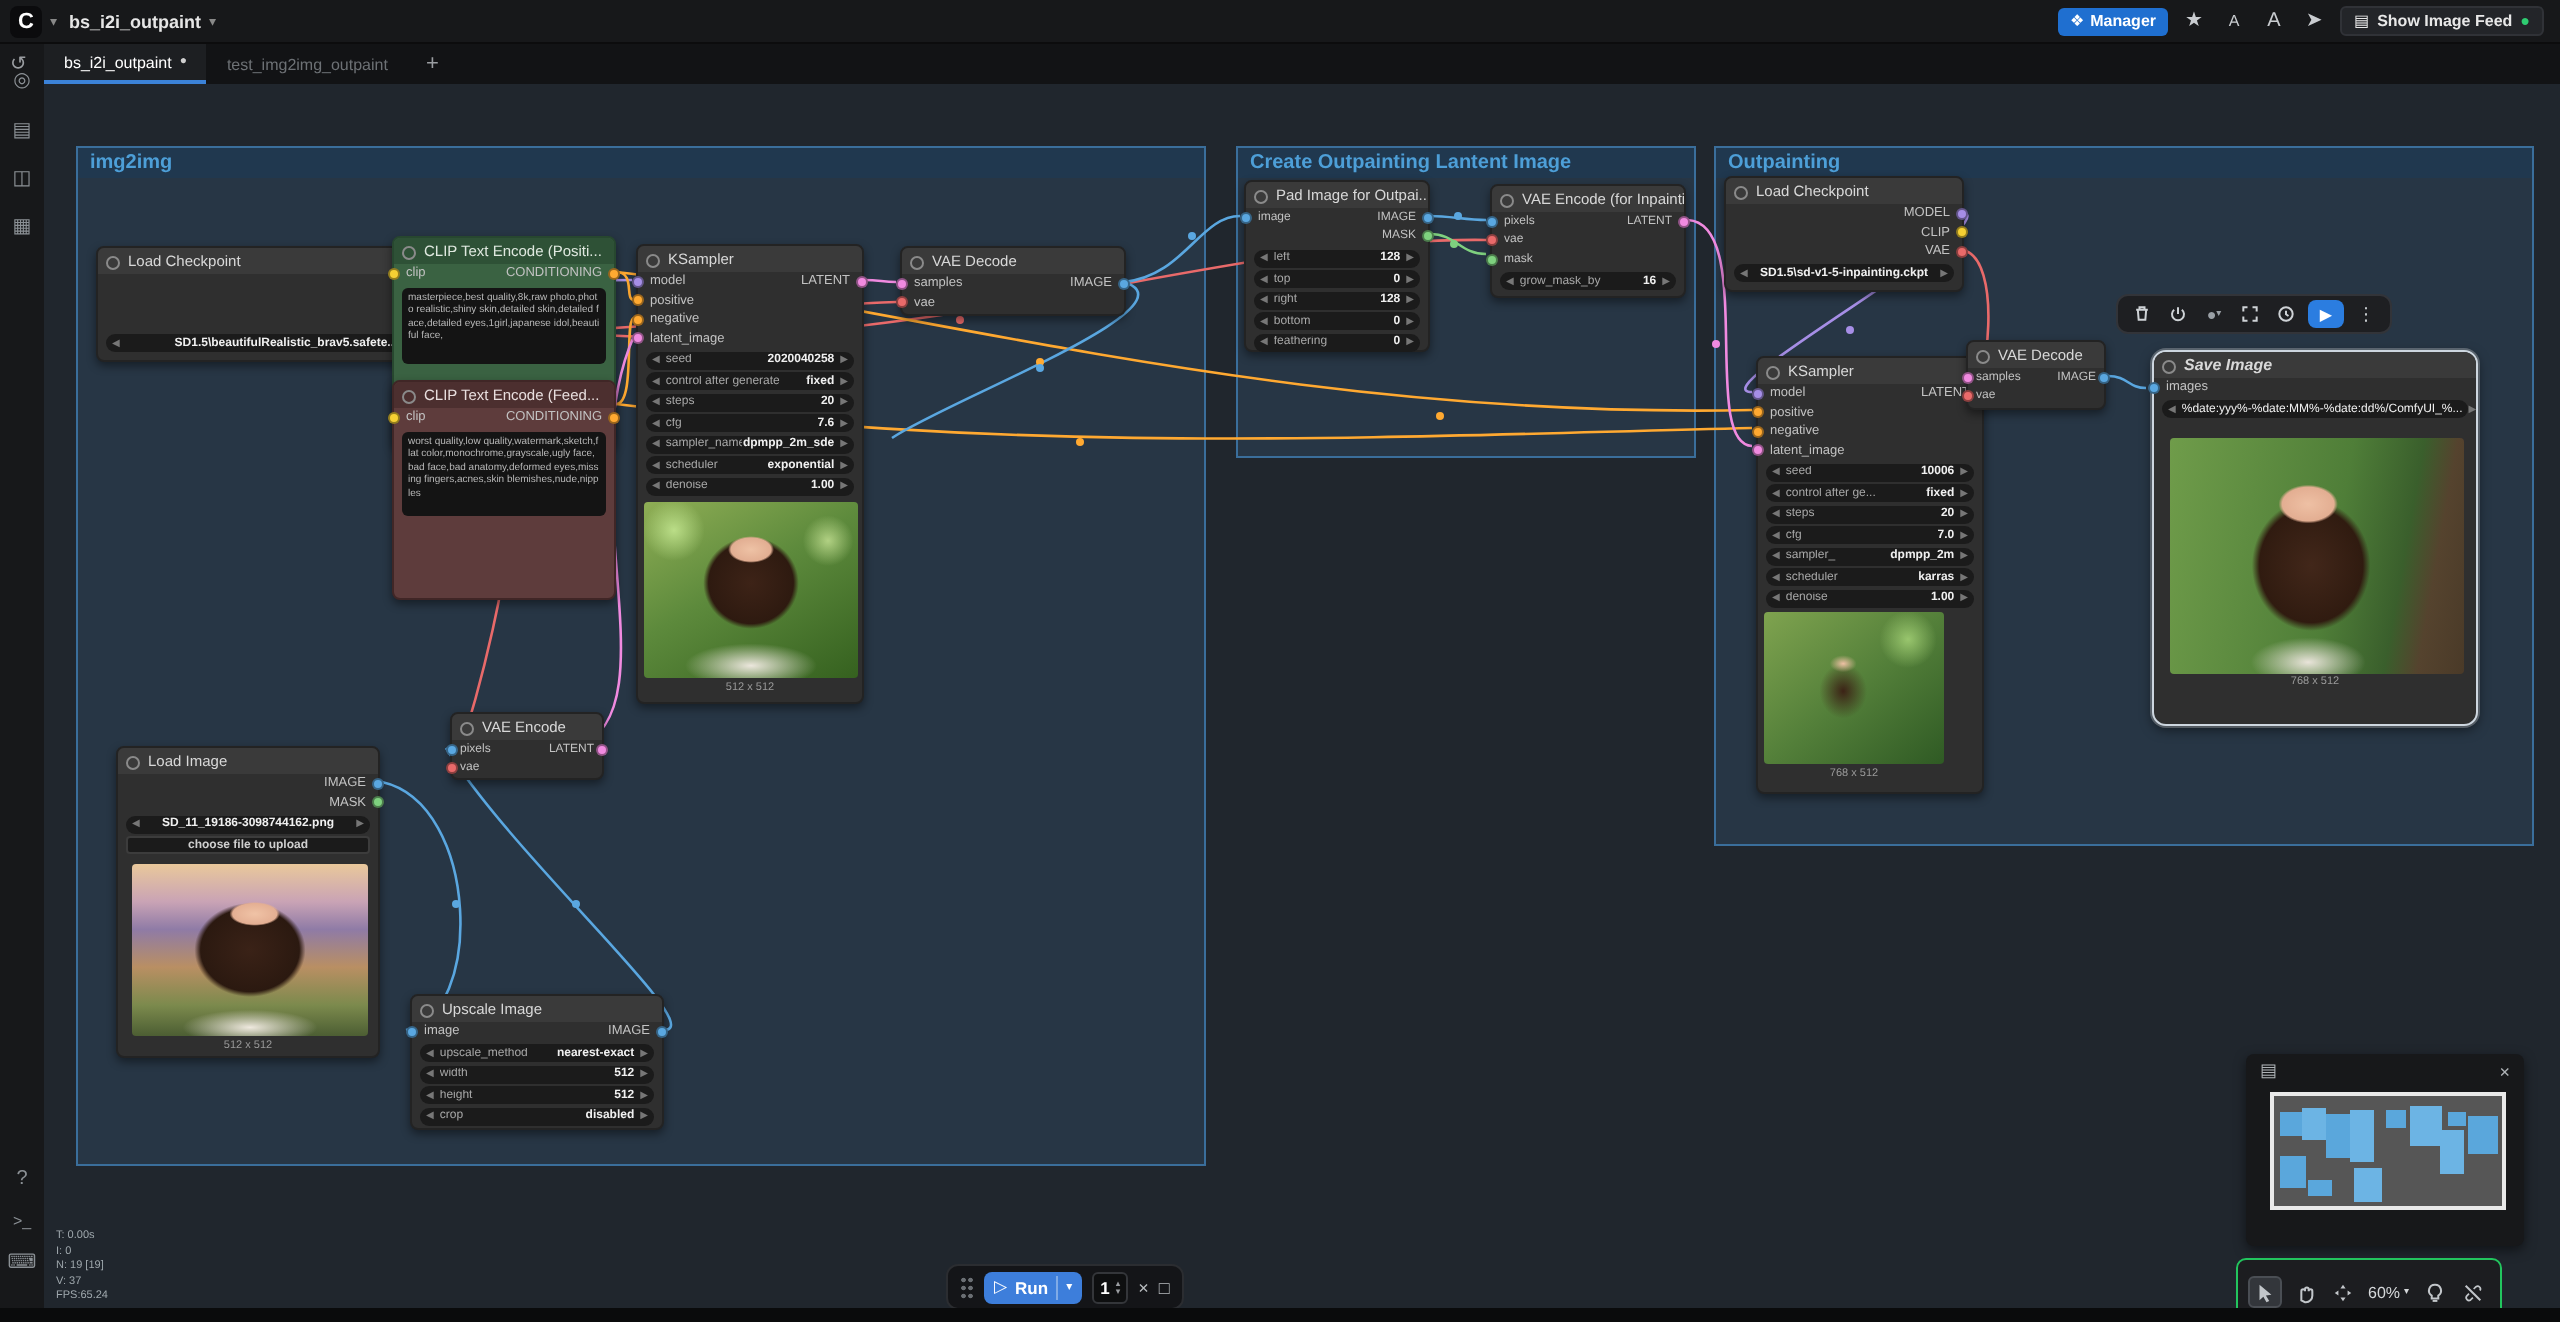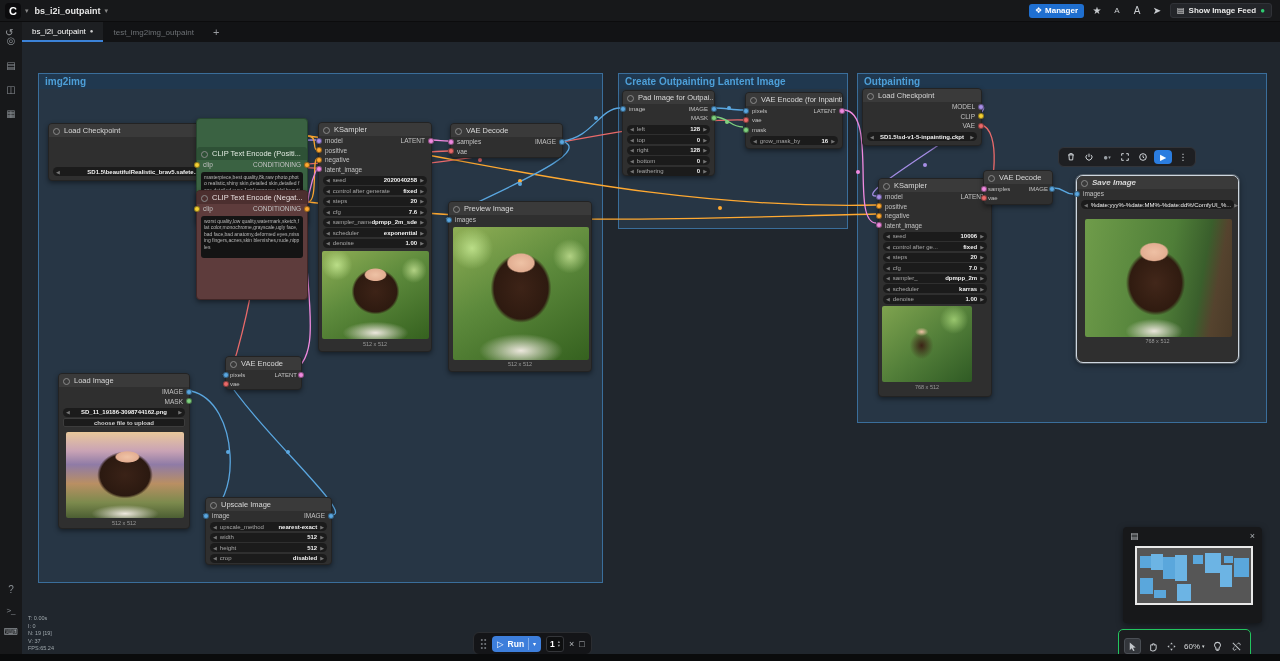--- a/index.html
+++ b/index.html
@@ -51,21 +51,21 @@
   
   .node { position:absolute; background:#2f2f2f; border:1px solid #232323; border-radius:4px;
     box-shadow:0 2px 5px rgba(0,0,0,.45); z-index:3; color:#c8c8c8; }
   .node.sel { border:1px solid #cdd6df; border-radius:7px; box-shadow:0 0 0 1px rgba(255,255,255,.25), 0 2px 6px rgba(0,0,0,.5); }
   .nhead { height:13px; line-height:13px; background:#3a3a3a; border-radius:3px 3px 0 0; color:#d8d8d8;
     font-size:7.5px; padding:0 4px 0 15px; position:relative; white-space:nowrap; overflow:hidden; }
   .nhead::before { content:""; position:absolute; left:4px; top:3.5px; width:5px; height:5px;
     border:1px solid #8a8a8a; border-radius:50%; }
   .node.sel .nhead { border-radius:6px 6px 0 0; }
   .ngreen { background:#3a6242; border-color:#27472f; }
-  .ngreen .nhead { background:#2e5136; color:#dfe8df;margin-top:28px; }
+  .ngreen .nhead { background:#2e5136; color:#dfe8df; }
   .nred { background:#5e3c3c; border-color:#402626; }
   .nred .nhead { background:#4c2f2f; color:#e8dede; }
   .iorow { position:relative; height:9.5px; display:flex; align-items:center; justify-content:space-between;
     padding:0 6px; font-size:6.5px; color:#c2c2c2; }
   .iorow.oend { justify-content:flex-end; }
   .pdot { position:absolute; width:6px; height:6px; border-radius:50%; top:50%; margin-top:-3px; border:1px solid rgba(0,0,0,.4); }
   .pdot.l { left:-3px; } .pdot.r { right:-3px; }
   .c-model{background:#a68ee6} .c-clip{background:#f5d033} .c-vae{background:#e96a6a}
   .c-cond{background:#ffa931} .c-latent{background:#f08ae0} .c-image{background:#5aa7e0} .c-mask{background:#7fd17f}
   .wrow { height:9px; margin:1.5px 4px 0 4px; background:#1b1b1b; border-radius:5px; display:flex;
@@ -279,21 +279,21 @@
       <div class="iorow">
           <span class="pdot l c-clip"></span>
           <span>clip</span>
         <span>CONDITIONING</span>
           <span class="pdot r c-cond"></span>
         </div>
       <div class="ta" style="height:38px">masterpiece,best quality,8k,raw photo,photo realistic,shiny skin,detailed skin,detailed face,detailed eyes,1girl,japanese idol,beautiful face,</div>
     </div>
 
     <div class="node nred" style="left:174px; top:148px; width:112px; height:110px;">
-      <div class="nhead">CLIP Text Encode (Negat...</div>
+      <div class="nhead">CLIP Text Encode (Feed...</div>
       <div class="iorow">
           <span class="pdot l c-clip"></span>
           <span>clip</span>
         <span>CONDITIONING</span>
           <span class="pdot r c-cond"></span>
         </div>
       <div class="ta" style="height:42px">worst quality,low quality,watermark,sketch,flat color,monochrome,grayscale,ugly face,bad face,bad anatomy,deformed eyes,missing fingers,acnes,skin blemishes,nude,nipples</div>
     </div>
 
     <div class="node" style="left:296px; top:80px; width:114px; height:230px;">
@@ -355,29 +355,20 @@
           <span>samples</span>
         <span>IMAGE</span>
           <span class="pdot r c-image"></span>
         </div>
       <div class="iorow">
           <span class="pdot l c-vae"></span>
           <span>vae</span>
         </div>
     </div>
 
-    <div class="node" style="left:426px; top:159px; width:144px; height:171px;">
-      <div class="nhead">Preview Image</div>
-      <div class="iorow">
-          <span class="pdot l c-image"></span>
-          <span>images</span>
-        </div>
-      <div class="photo ph-green" style="left:4px; top:25px; width:136px; height:133px;"></div>
-      <div class="cap" style="position:absolute; left:0; right:0; top:159px;">512 x 512</div>
-    </div>
 
     <div class="node" style="left:203px; top:314px; width:77px; height:34px;">
       <div class="nhead">VAE Encode</div>
       <div class="iorow" style="padding:0 4px; font-size:6px;">
           <span class="pdot l c-image"></span>
           <span>pixels</span>
         <span>LATENT</span>
           <span class="pdot r c-latent"></span>
         </div>
       <div class="iorow" style="padding:0 4px; font-size:6px;">

